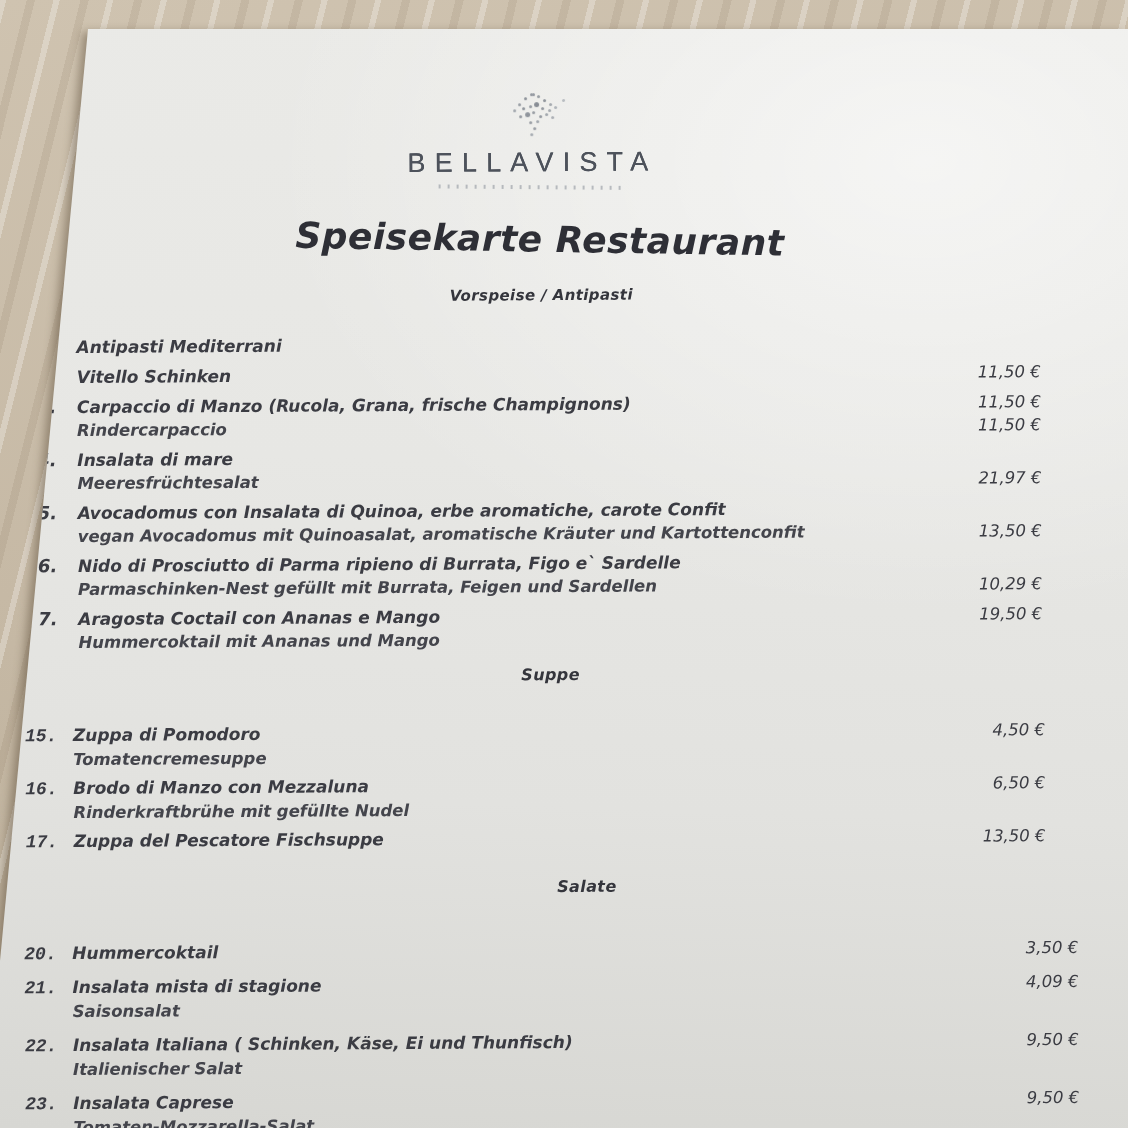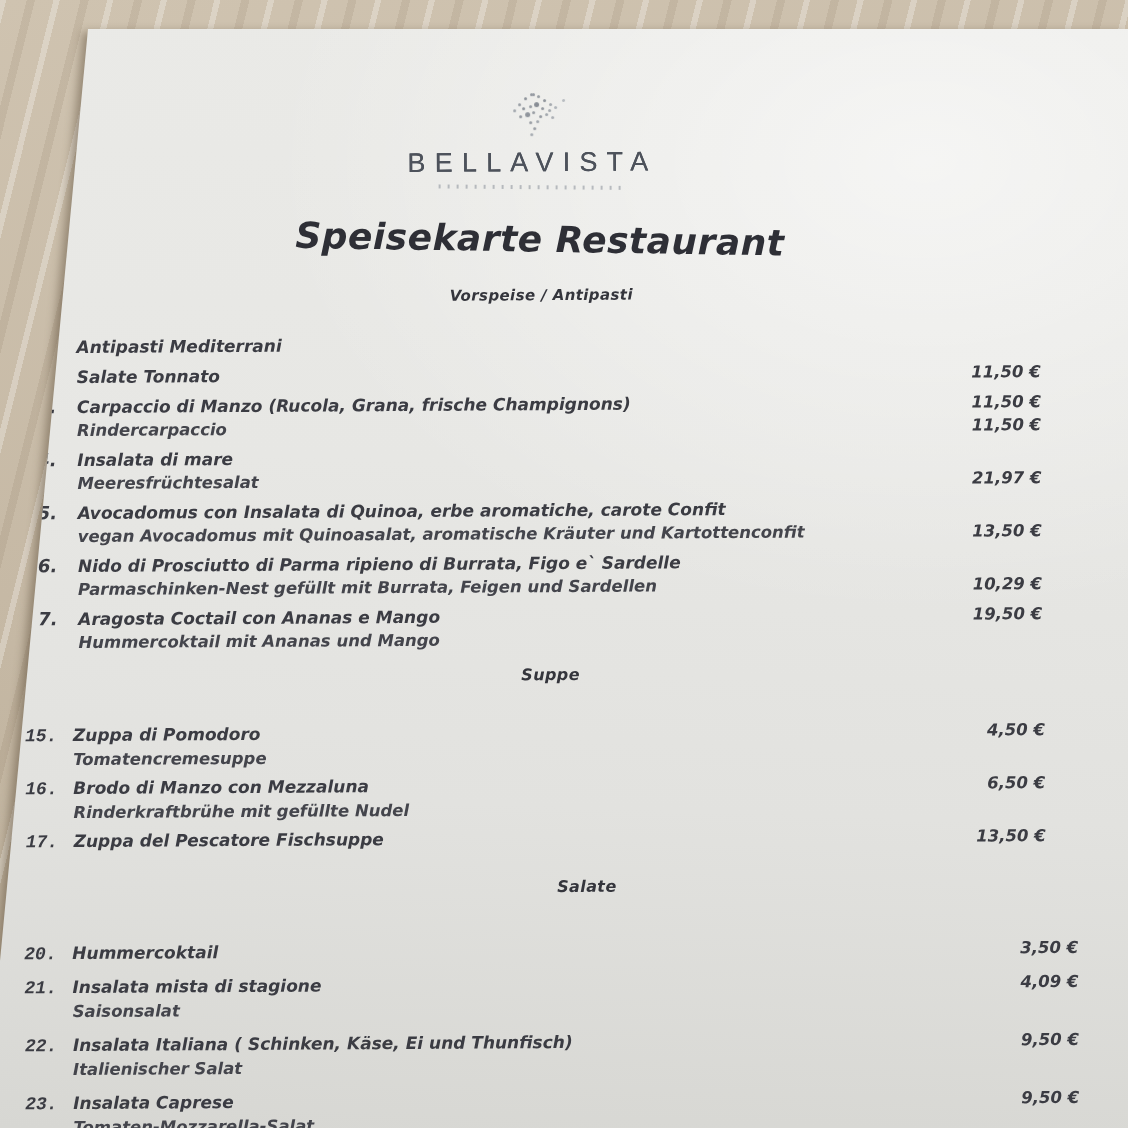--- a/index.html
+++ b/index.html
@@ -72,21 +72,21 @@
   .sec2 .menu-item{margin-bottom:9px;}
   .item-line{display:flex;align-items:baseline;line-height:23px;font-style:italic;}
   .sec2 .item-line{line-height:24px;}
   .sec0 .item-line{padding-left:38px;padding-right:86px;}
   .sec1 .item-line{padding-left:24px;padding-right:84px;}
   .sec2 .item-line{padding-left:22px;padding-right:52px;}
   .num{flex:0 0 40px;font-size:18px;font-weight:bold;}
   .sec1 .num,.sec2 .num{flex:0 0 48px;font-family:Liberation Mono, monospace;}
   .line-text{font-size:17px;font-weight:bold;color:var(--ink);}
   .line-text.de{font-weight:bold;color:#44454c;text-shadow:none;font-size:16.5px;}
-  .price{margin-left:auto;font-size:16.5px;font-weight:bold;white-space:nowrap;text-align:right;}
+  .price{margin-left:auto;font-size:16.5px;font-weight:normal;white-space:nowrap;text-align:right;}
 
   .partial-price{
     position:absolute;top:1116px;right:56px;font-size:16.5px;font-weight:bold;font-style:italic;
     color:var(--ink);
   }
 </style>
 </head>
 <body>
 
 <div class="table-surface"></div>
@@ -110,21 +110,21 @@
             <div class="section-heading">Vorspeise / Antipasti</div>
             <div class="menu-item">
               <div class="item-line">
                 <span class="num">1.</span>
                 <span class="line-text">Antipasti Mediterrani</span>
               </div>
             </div>
             <div class="menu-item">
               <div class="item-line">
                 <span class="num">2.</span>
-                <span class="line-text">Salate Tonnato</span>
+                <span class="line-text">Vitello Schinken</span>
                 <span class="price">11,50 €</span>
               </div>
             </div>
             <div class="menu-item">
               <div class="item-line">
                 <span class="num">3.</span>
                 <span class="line-text">Carpaccio di Manzo (Rucola, Grana, frische Champignons)</span>
                 <span class="price">11,50 €</span>
               </div>
               <div class="item-line">

